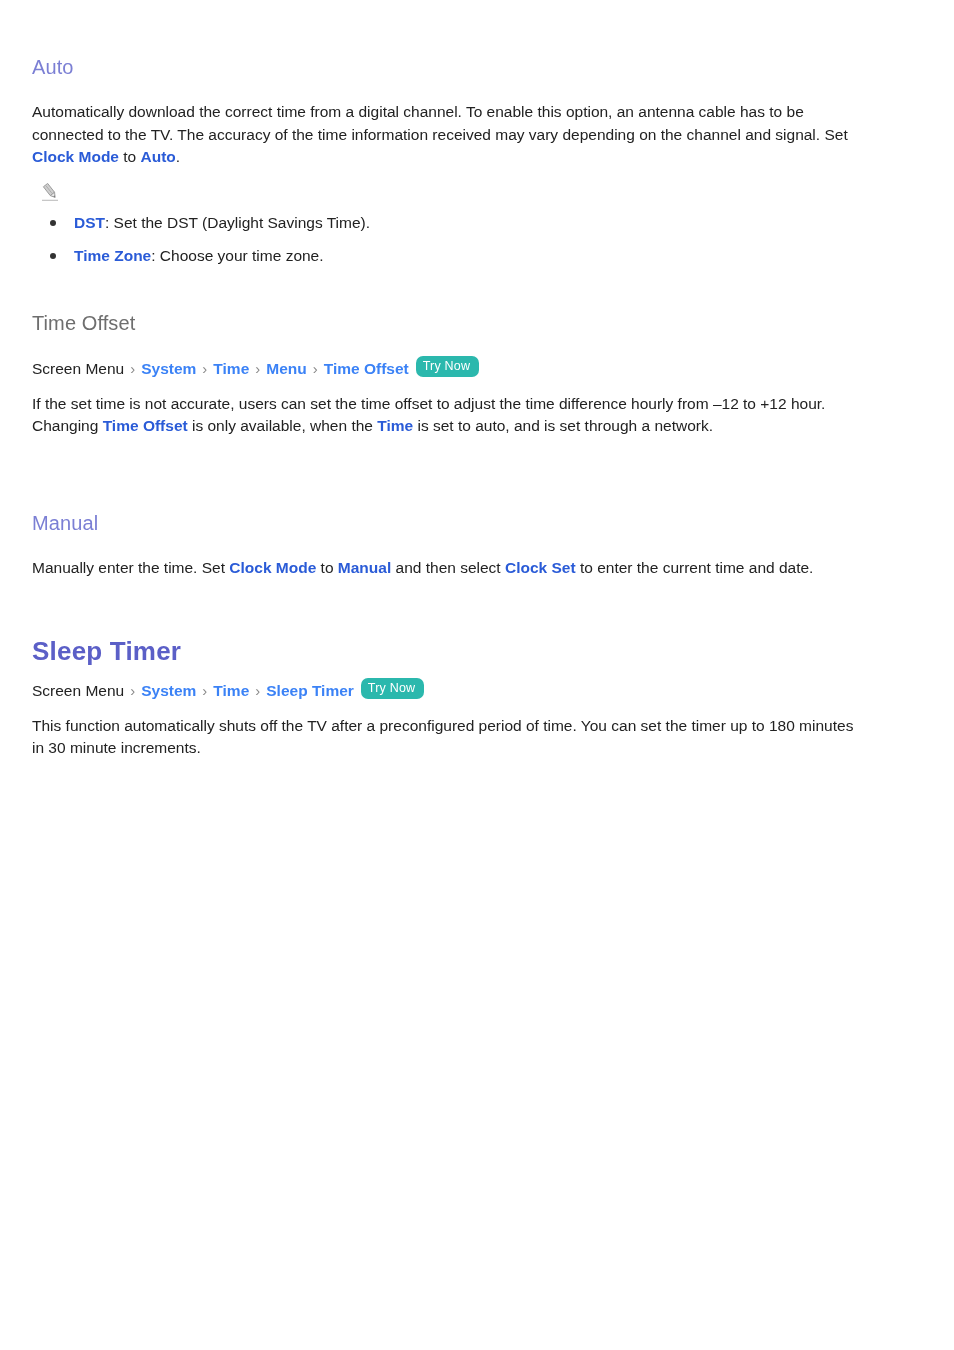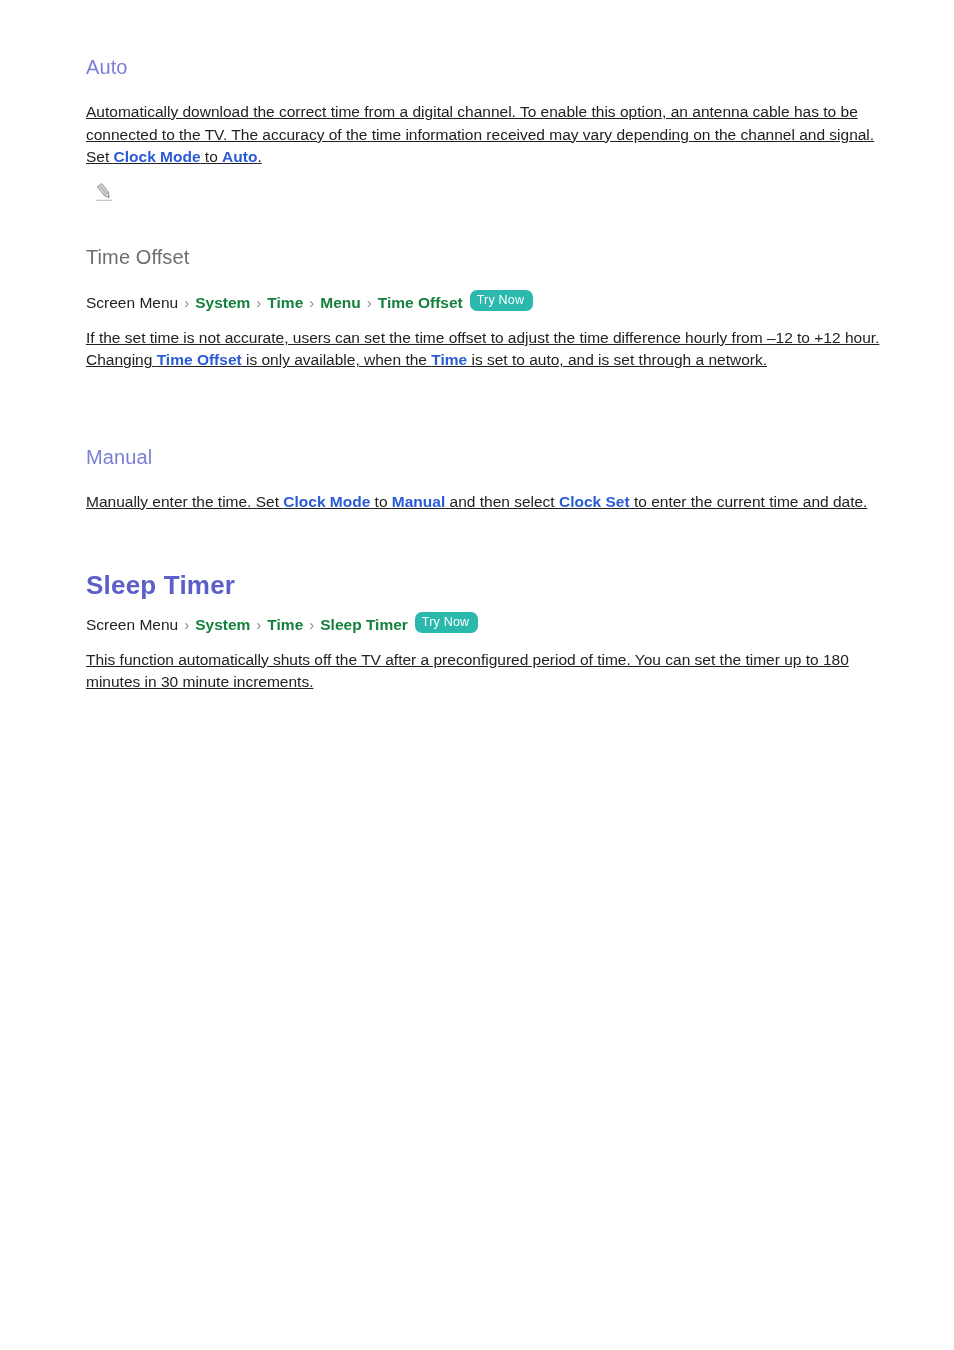--- a/index.html
+++ b/index.html
@@ -9,21 +9,21 @@
   }
   body {
     width: 954px;
     height: 1350px;
     font-family: "Liberation Sans", sans-serif;
     color: #222222;
     position: relative;
     overflow: hidden;
   }
   .page {
-    padding: 56px 66px 0 86px;
+    padding: 56px 66px 0 32px;
     box-sizing: border-box;
     width: 954px;
   }
 
   
   h2.section-title {
     font-size: 20px;
     font-weight: normal;
     color: #7b7fd4;
     margin: 0 0 22px 0;
@@ -40,41 +40,40 @@
     letter-spacing: 0.2px;
   }
 
   
   p.body {
     font-size: 15.5px;
     line-height: 22.6px;
     color: #222222;
     margin: 0 0 12px 0;
     max-width: 828px;
-    text-decoration: underline;
   }
 
   .link {
     color: #2a5bd7;
     font-weight: bold;
   }
 
   
   .breadcrumb {
     font-size: 15.5px;
     line-height: 24px;
     color: #222222;
     margin: 0 0 12px 0;
     display: flex;
     align-items: flex-start;
     flex-wrap: wrap;
   }
   .breadcrumb .crumb-plain { color: #222222; }
   .breadcrumb .crumb-link {
-    color: #15803d;
+    color: #3b82f6;
     font-weight: bold;
   }
   .breadcrumb .chevron {
     color: #8a8a8a;
     font-weight: normal;
     margin: 0 6px;
     font-size: 15px;
   }
   .try-now {
     display: inline-block;
@@ -154,20 +153,28 @@
           <rect x="7.4" y="1.6" width="5.4" height="11.2" fill="#cfcfcf" stroke="#9a9a9a" stroke-width="0.9"></rect>
           <line x1="10.1" y1="2.4" x2="10.1" y2="12.2" stroke="#a8a8a8" stroke-width="0.8"></line>
           <polygon points="7.4,12.8 12.8,12.8 10.1,17.2" fill="#e8e8e8" stroke="#9a9a9a" stroke-width="0.9"></polygon>
           <polygon points="9.1,15.4 11.1,15.4 10.1,17.2" fill="#7d7d7d"></polygon>
         </g>
         <line x1="2" y1="18.3" x2="18" y2="18.3" stroke="#bdbdbd" stroke-width="1.1"></line>
       </svg>
     </span>
   </div>
 
+  <ul class="bullets">
+    <li>
+      <span class="dot"></span><span class="link">DST</span><span>: Set the DST (Daylight Savings Time).</span>
+    </li>
+    <li>
+      <span class="dot"></span><span class="link">Time Zone</span><span>: Choose your time zone.</span>
+    </li>
+  </ul>
 
   <div class="sp-34"></div>
 
   <h2 class="section-title gray">Time Offset</h2>
 
   <div class="breadcrumb">
     <span class="crumb-plain">Screen Menu</span>
     <span class="chevron">›</span>
     <span class="crumb-link">System</span>
     <span class="chevron">›</span>

